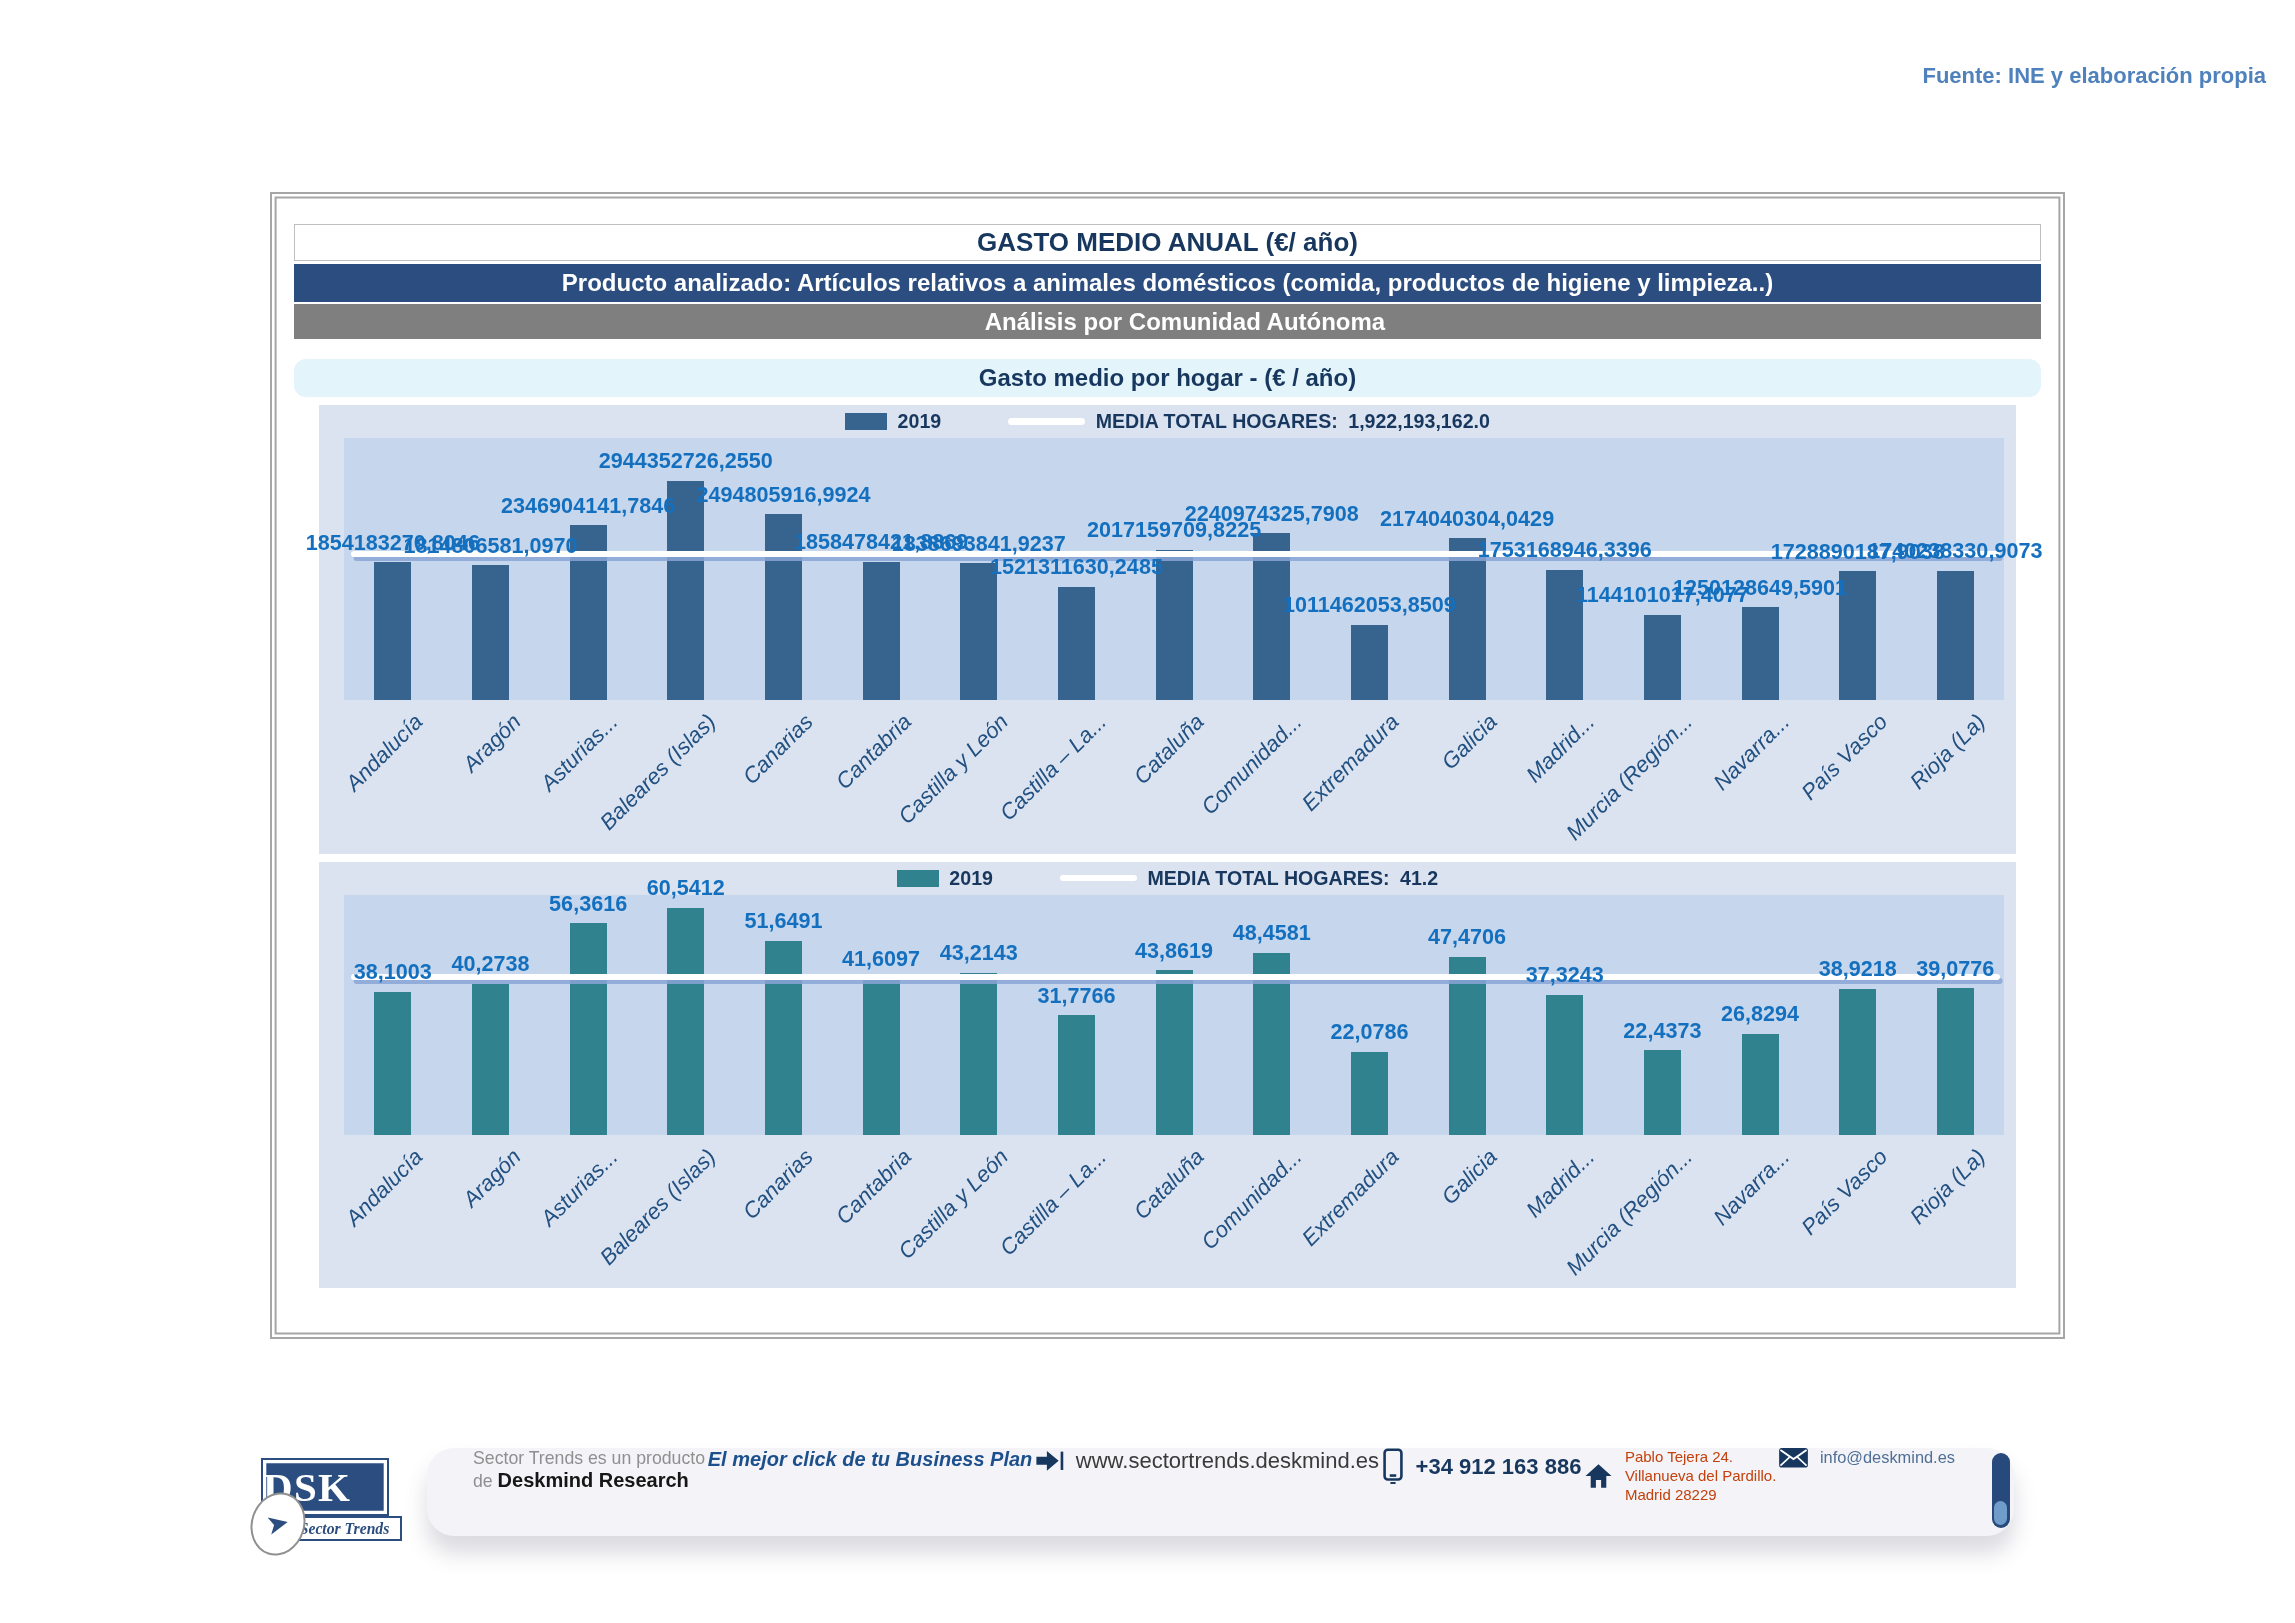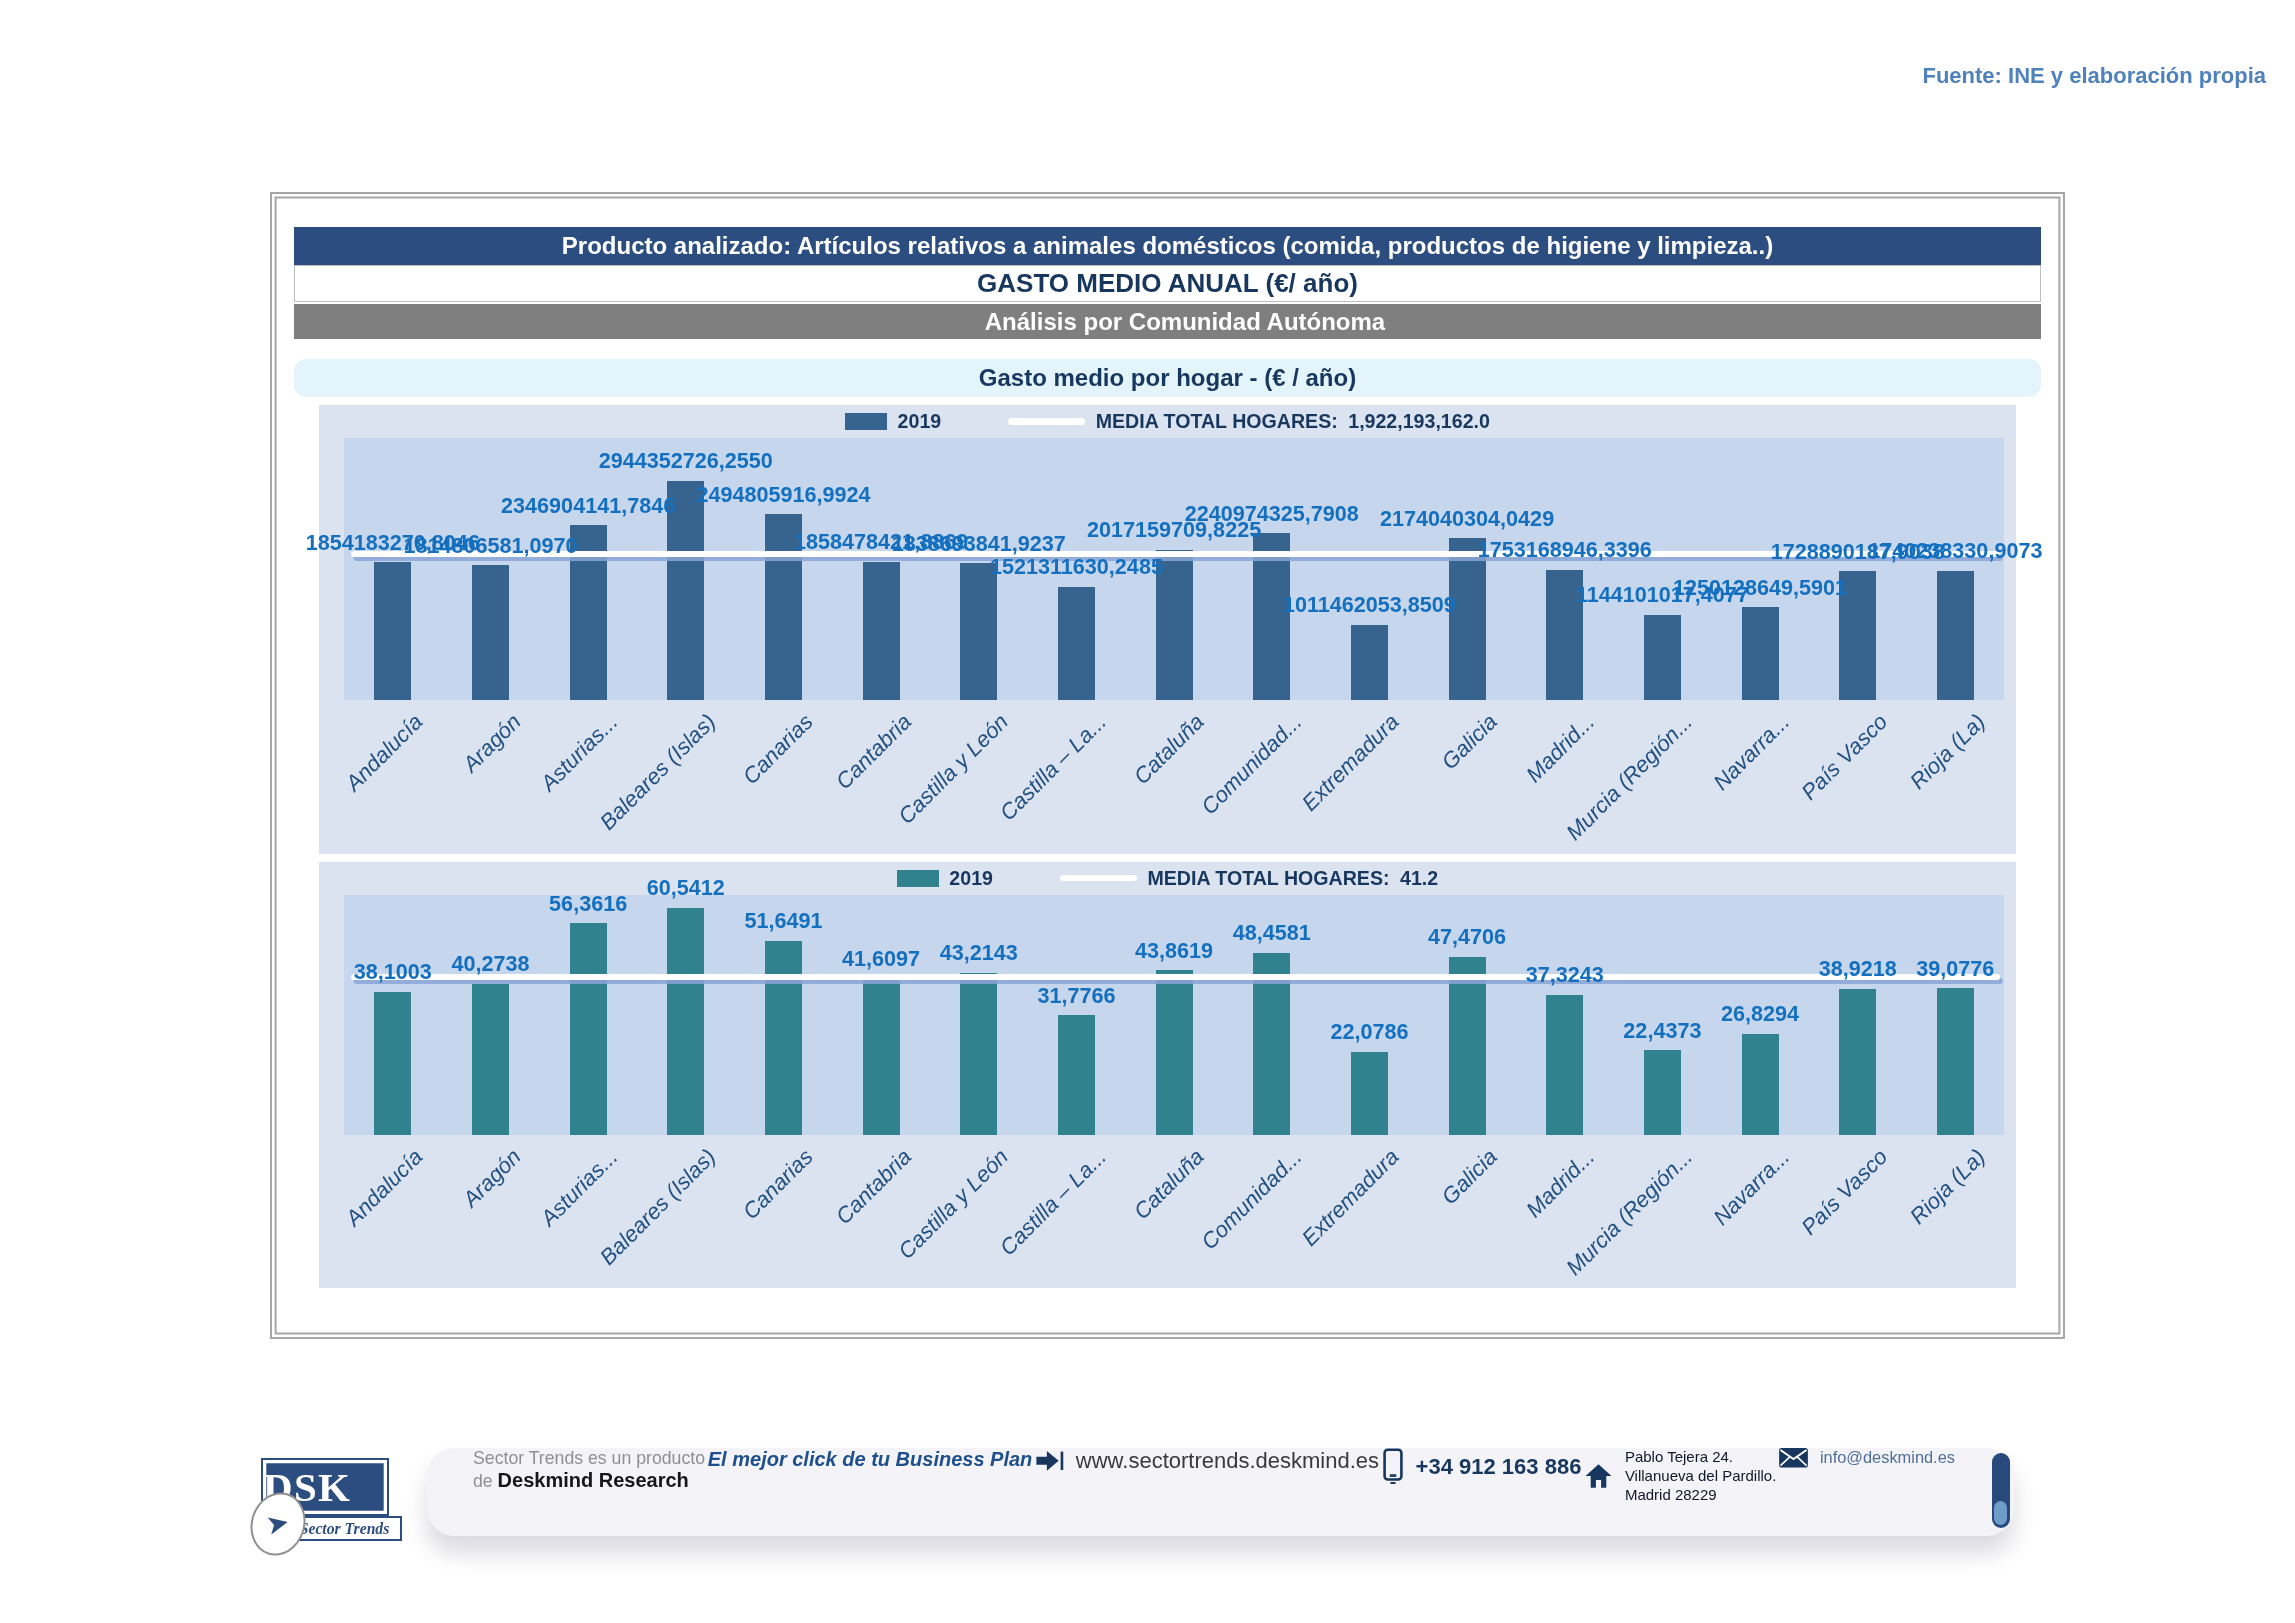--- a/index.html
+++ b/index.html
@@ -71,21 +71,21 @@
     box-sizing:border-box;padding:0 59px 0 46px;
   }
   .fc-block{display:flex;flex-direction:column;justify-content:center;}
   .fc-line1{font-size:17.7px;color:#8f8f8f;}
   .fc-line2{font-size:17.7px;color:#8f8f8f;}
   .fc-brand{font-size:20px;color:#161616;font-weight:bold;}
   .fc-slogan{font-size:20px;color:#1c4f8c;font-weight:bold;font-style:italic;}
   .fc-group{display:flex;align-items:center;gap:11.8px;}
   .fc-url{font-size:22px;color:#3a3a3a;}
   .fc-phone{font-size:22px;color:#17375E;font-weight:bold;}
-  .fc-addr{font-size:15px;color:#0f172a;line-height:1.25;}
+  .fc-addr{font-size:15px;color:#c2410c;line-height:1.25;}
   .fc-email{font-size:16.4px;color:#4f6f96;}
   .pill{
     position:absolute;right:3.9px;top:5.2px;width:18.3px;height:75px;
     background:#27497c;border-radius:9.2px;
   }
   .pill-thumb{
     position:absolute;left:2.6px;bottom:3.3px;width:13px;height:23.6px;
     background:#6f9cc9;border-radius:6.5px;
   }
   
@@ -115,22 +115,22 @@
     font-size:27.5px;color:#2B4D7F;transform:rotate(-30deg);line-height:1;
   }
   .icon-svg{flex:0 0 auto;display:block;}
 </style>
 </head>
 <body>
 
 <div class="fuente">Fuente: INE y elaboración propia</div>
 
 <div class="frame">
+  <div class="hrow row-title">GASTO MEDIO ANUAL (€/ año)</div>
   <div class="hrow row-product">Producto analizado: Artículos relativos a animales domésticos (comida, productos de higiene y limpieza..)</div>
-  <div class="hrow row-title">GASTO MEDIO ANUAL (€/ año)</div>
   <div class="hrow row-section">Análisis por Comunidad Autónoma</div>
 
   <div class="hrow row-chart-title mt14">Gasto medio por hogar -  (€ / año)</div>
 
   <div class="chart">
     <div class="legend-row">
       <span class="swatch-series" style="background: rgb(54, 100, 143);"></span>
       <span>2019</span>
       <span class="legend-gap"></span>
       <span class="swatch-mean"></span>

